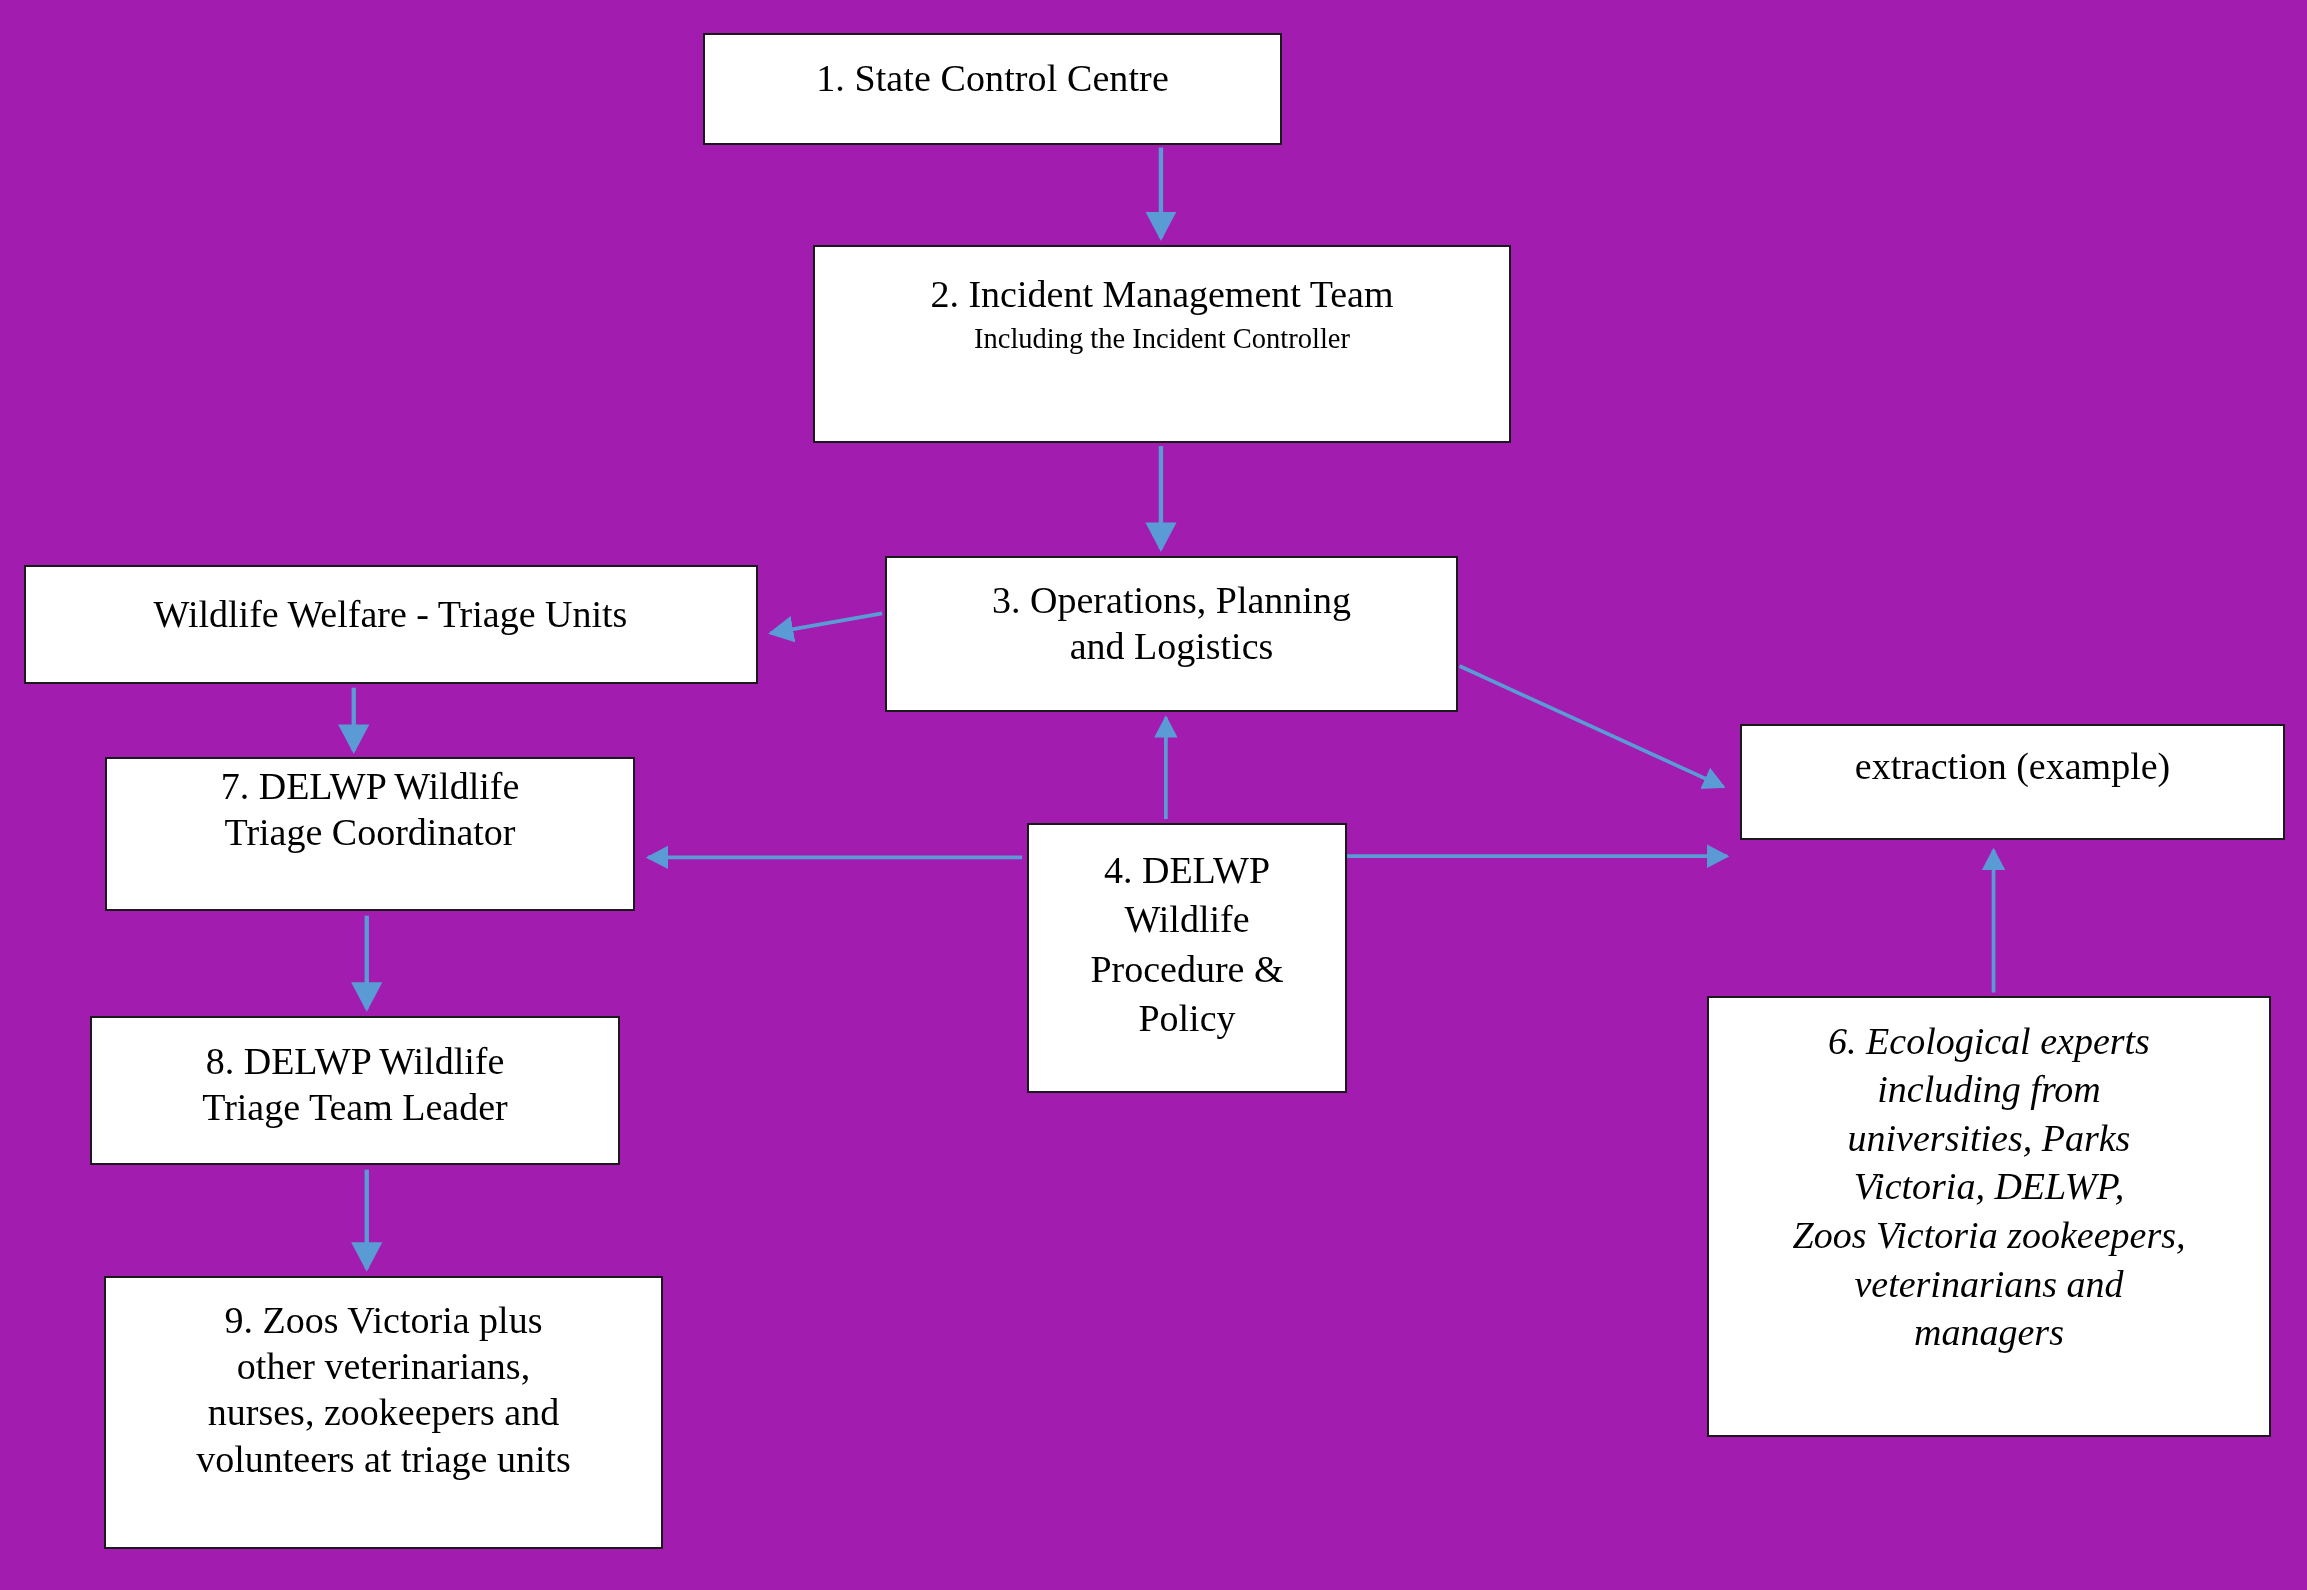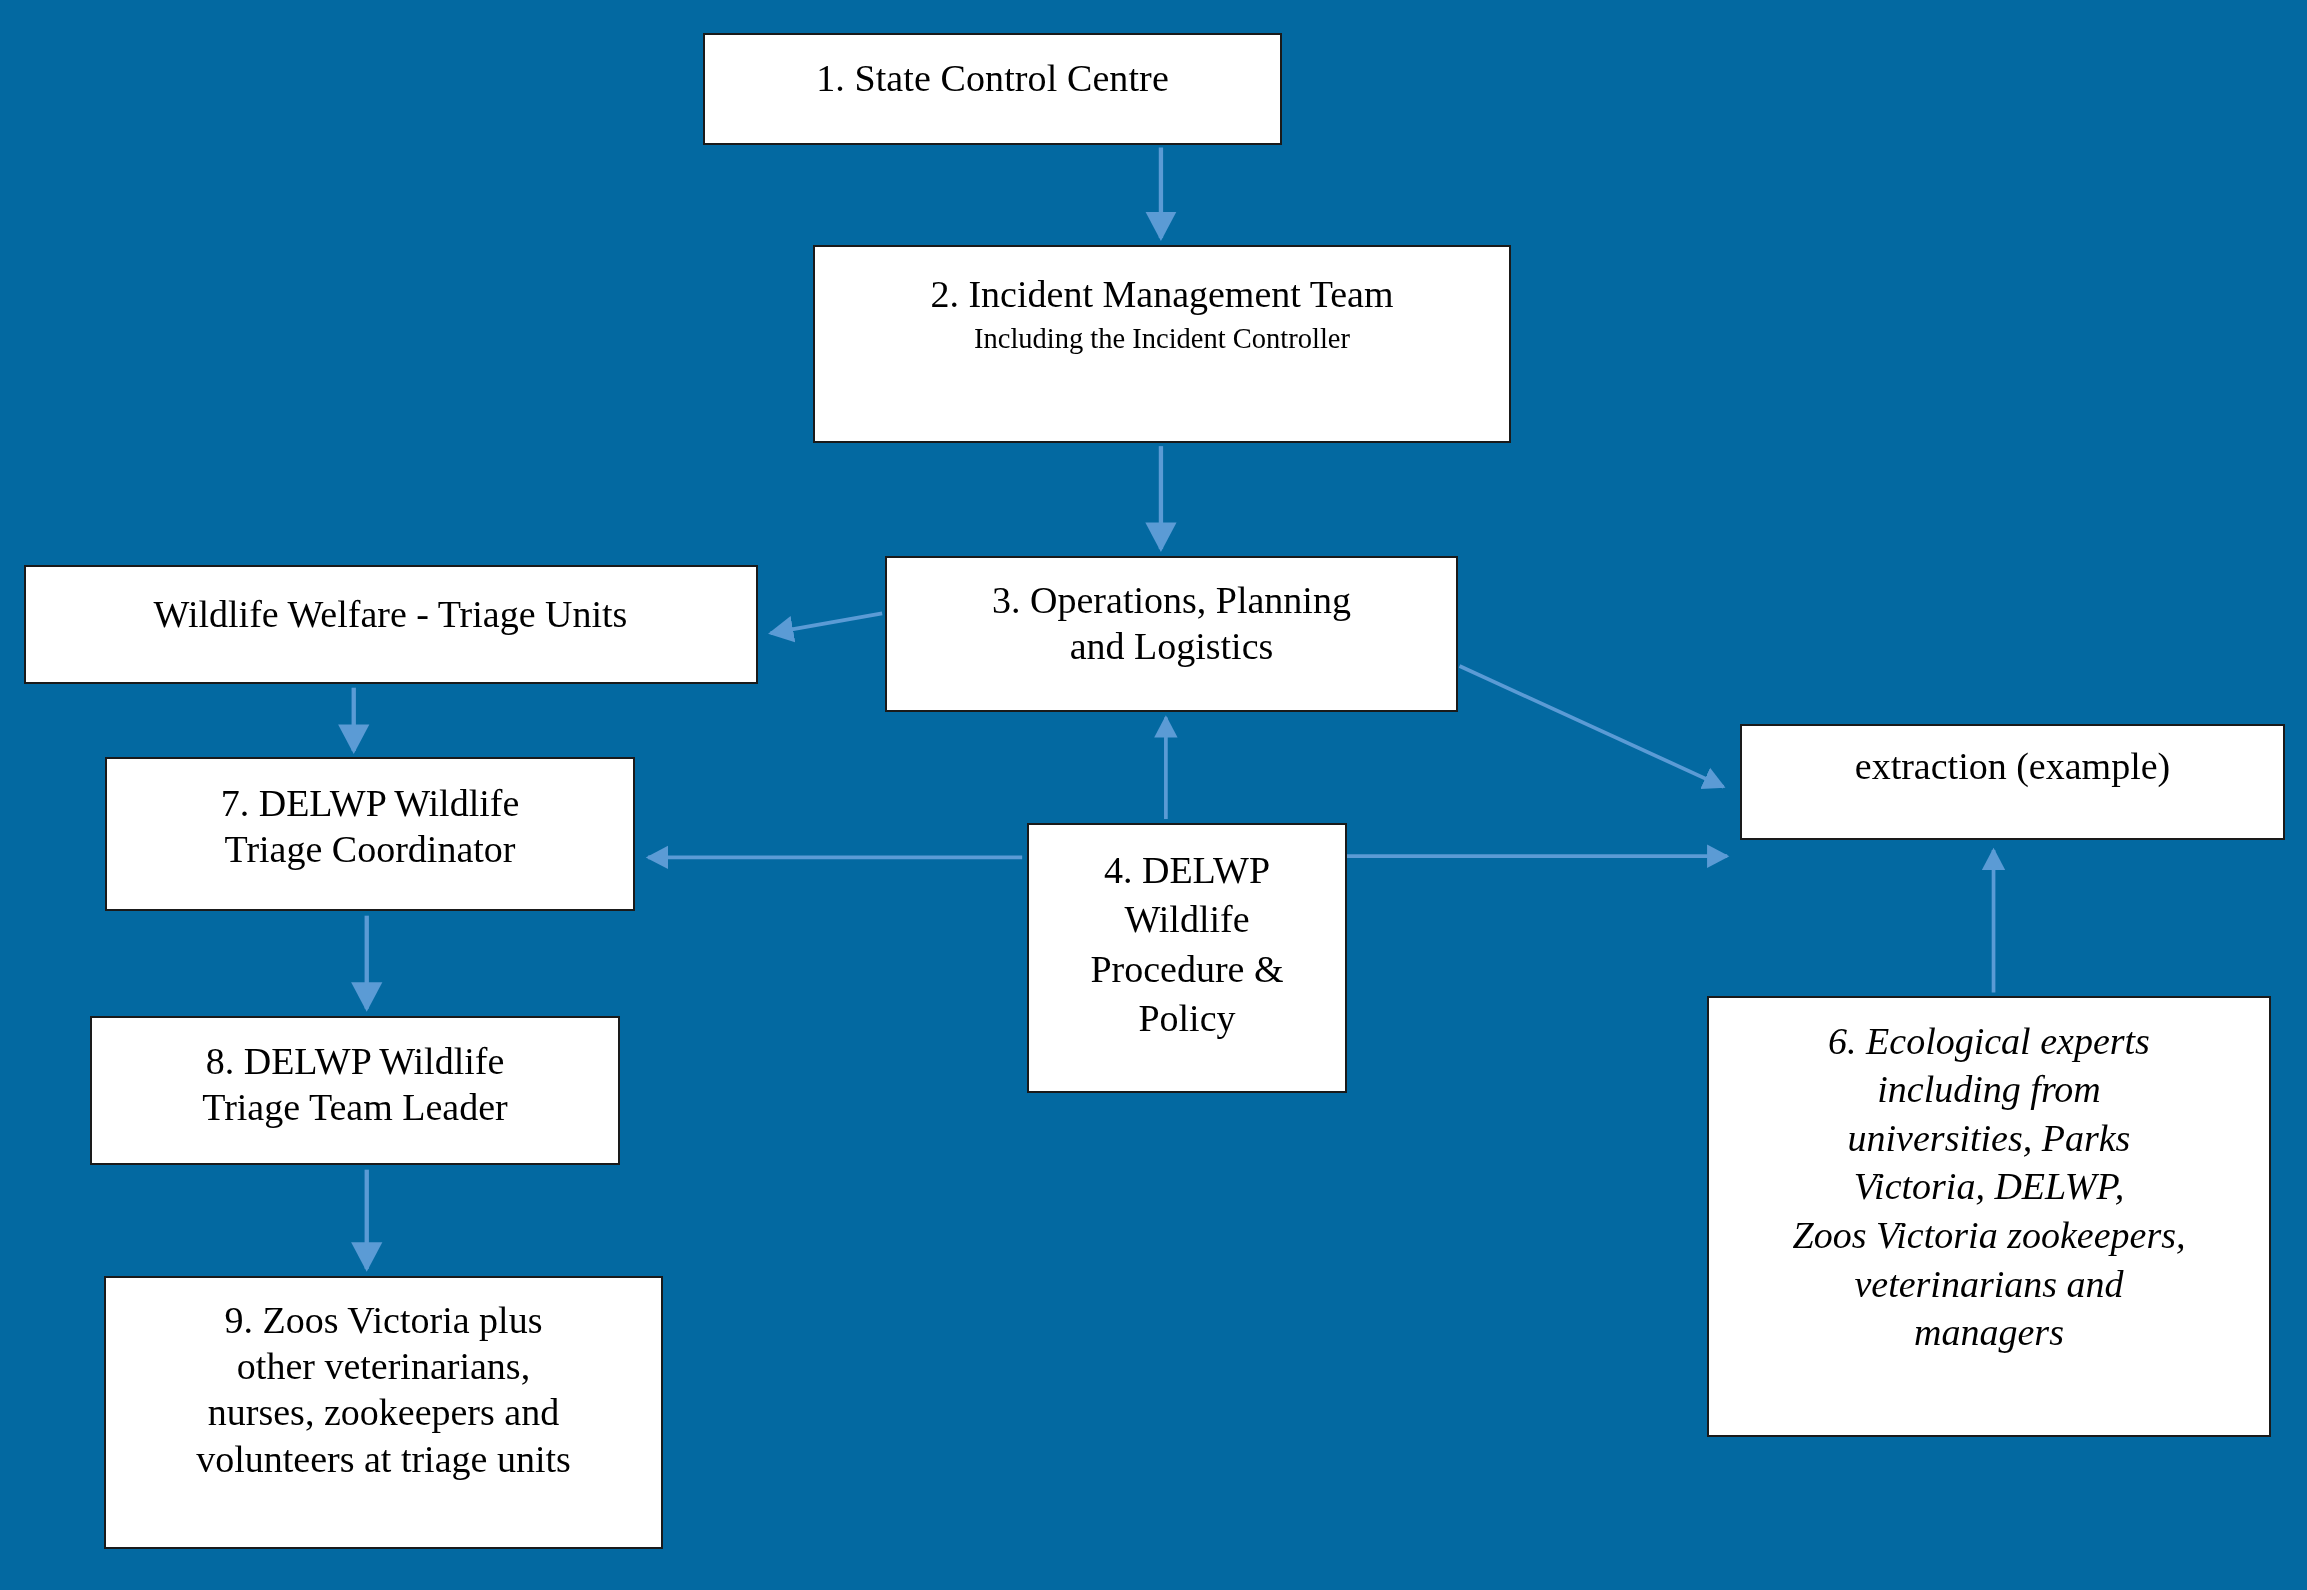--- a/index.html
+++ b/index.html
@@ -5,21 +5,21 @@
 <style>
   html,body{margin:0;padding:0;background:#ffffff;}
   body{
     font-family:"Liberation Serif","DejaVu Serif",serif;
     color:#000000;
   }
   #canvas{
     position:relative;
     width:2307px;
     height:1591px;
-    background:#0369a1;
+    background:#a21caf;
     overflow:hidden;
   }
   
   #arrow-layer{
     position:absolute;
     left:0; top:0;
     width:2307px;
     height:1591px;
     z-index:1;
   }
@@ -51,21 +51,21 @@
 
   #node-3{ left:885px; top:556px; width:573px;  height:156px; }
   #node-3 .pad{ padding-top:18.6px; }
   #node-3 .line{ font-size:38px; }
 
   #node-ww{ left:23.5px;  top:565px; width:734px; height:119px; }
   #node-ww .pad{ padding-top:23.5px; }
   #node-ww .line{ font-size:38px; }
 
   #node-7{ left:105px; top:757px; width:530px; height:154px; }
-  #node-7 .pad{ padding-top:21px; }
+  #node-7 .pad{ padding-top:4px; }
   #node-7 .line{ font-size:38px; }
 
   #node-8{ left:90px; top:1016px; width:530px; height:149px; }
   #node-8 .pad{ padding-top:20px; }
   #node-8 .line{ font-size:38px; }
 
   #node-9{ left:104px; top:1276px; width:559px; height:273px; }
   #node-9 .pad{ padding-top:18.6px; }
   #node-9 .line{ font-size:38px; }
 

